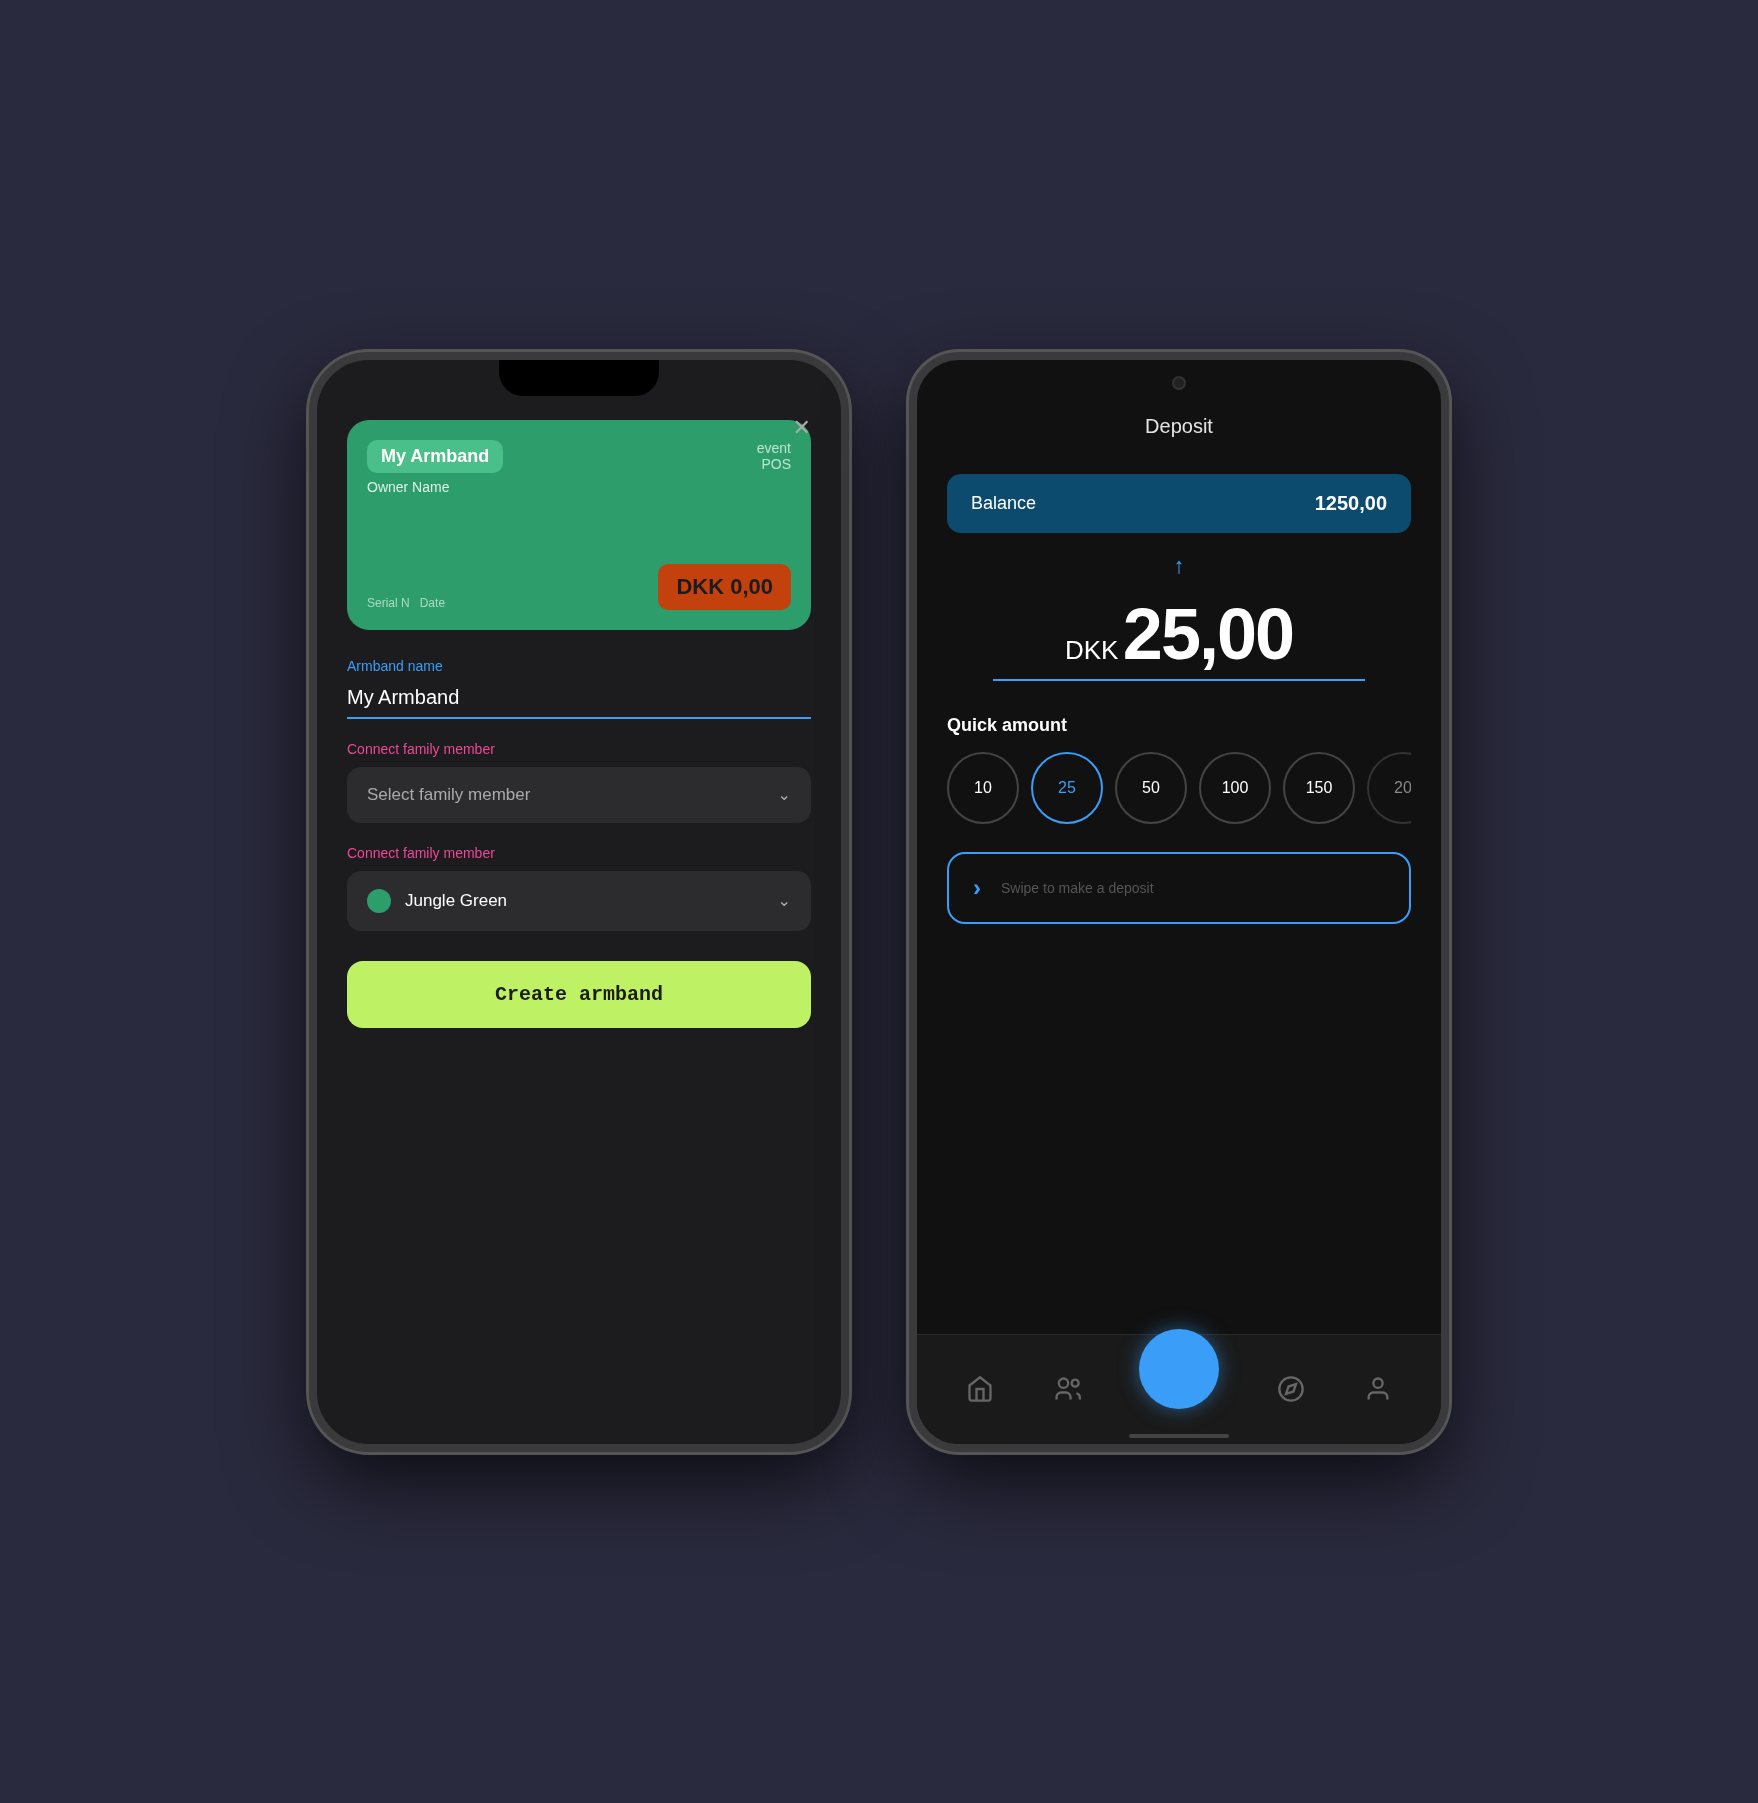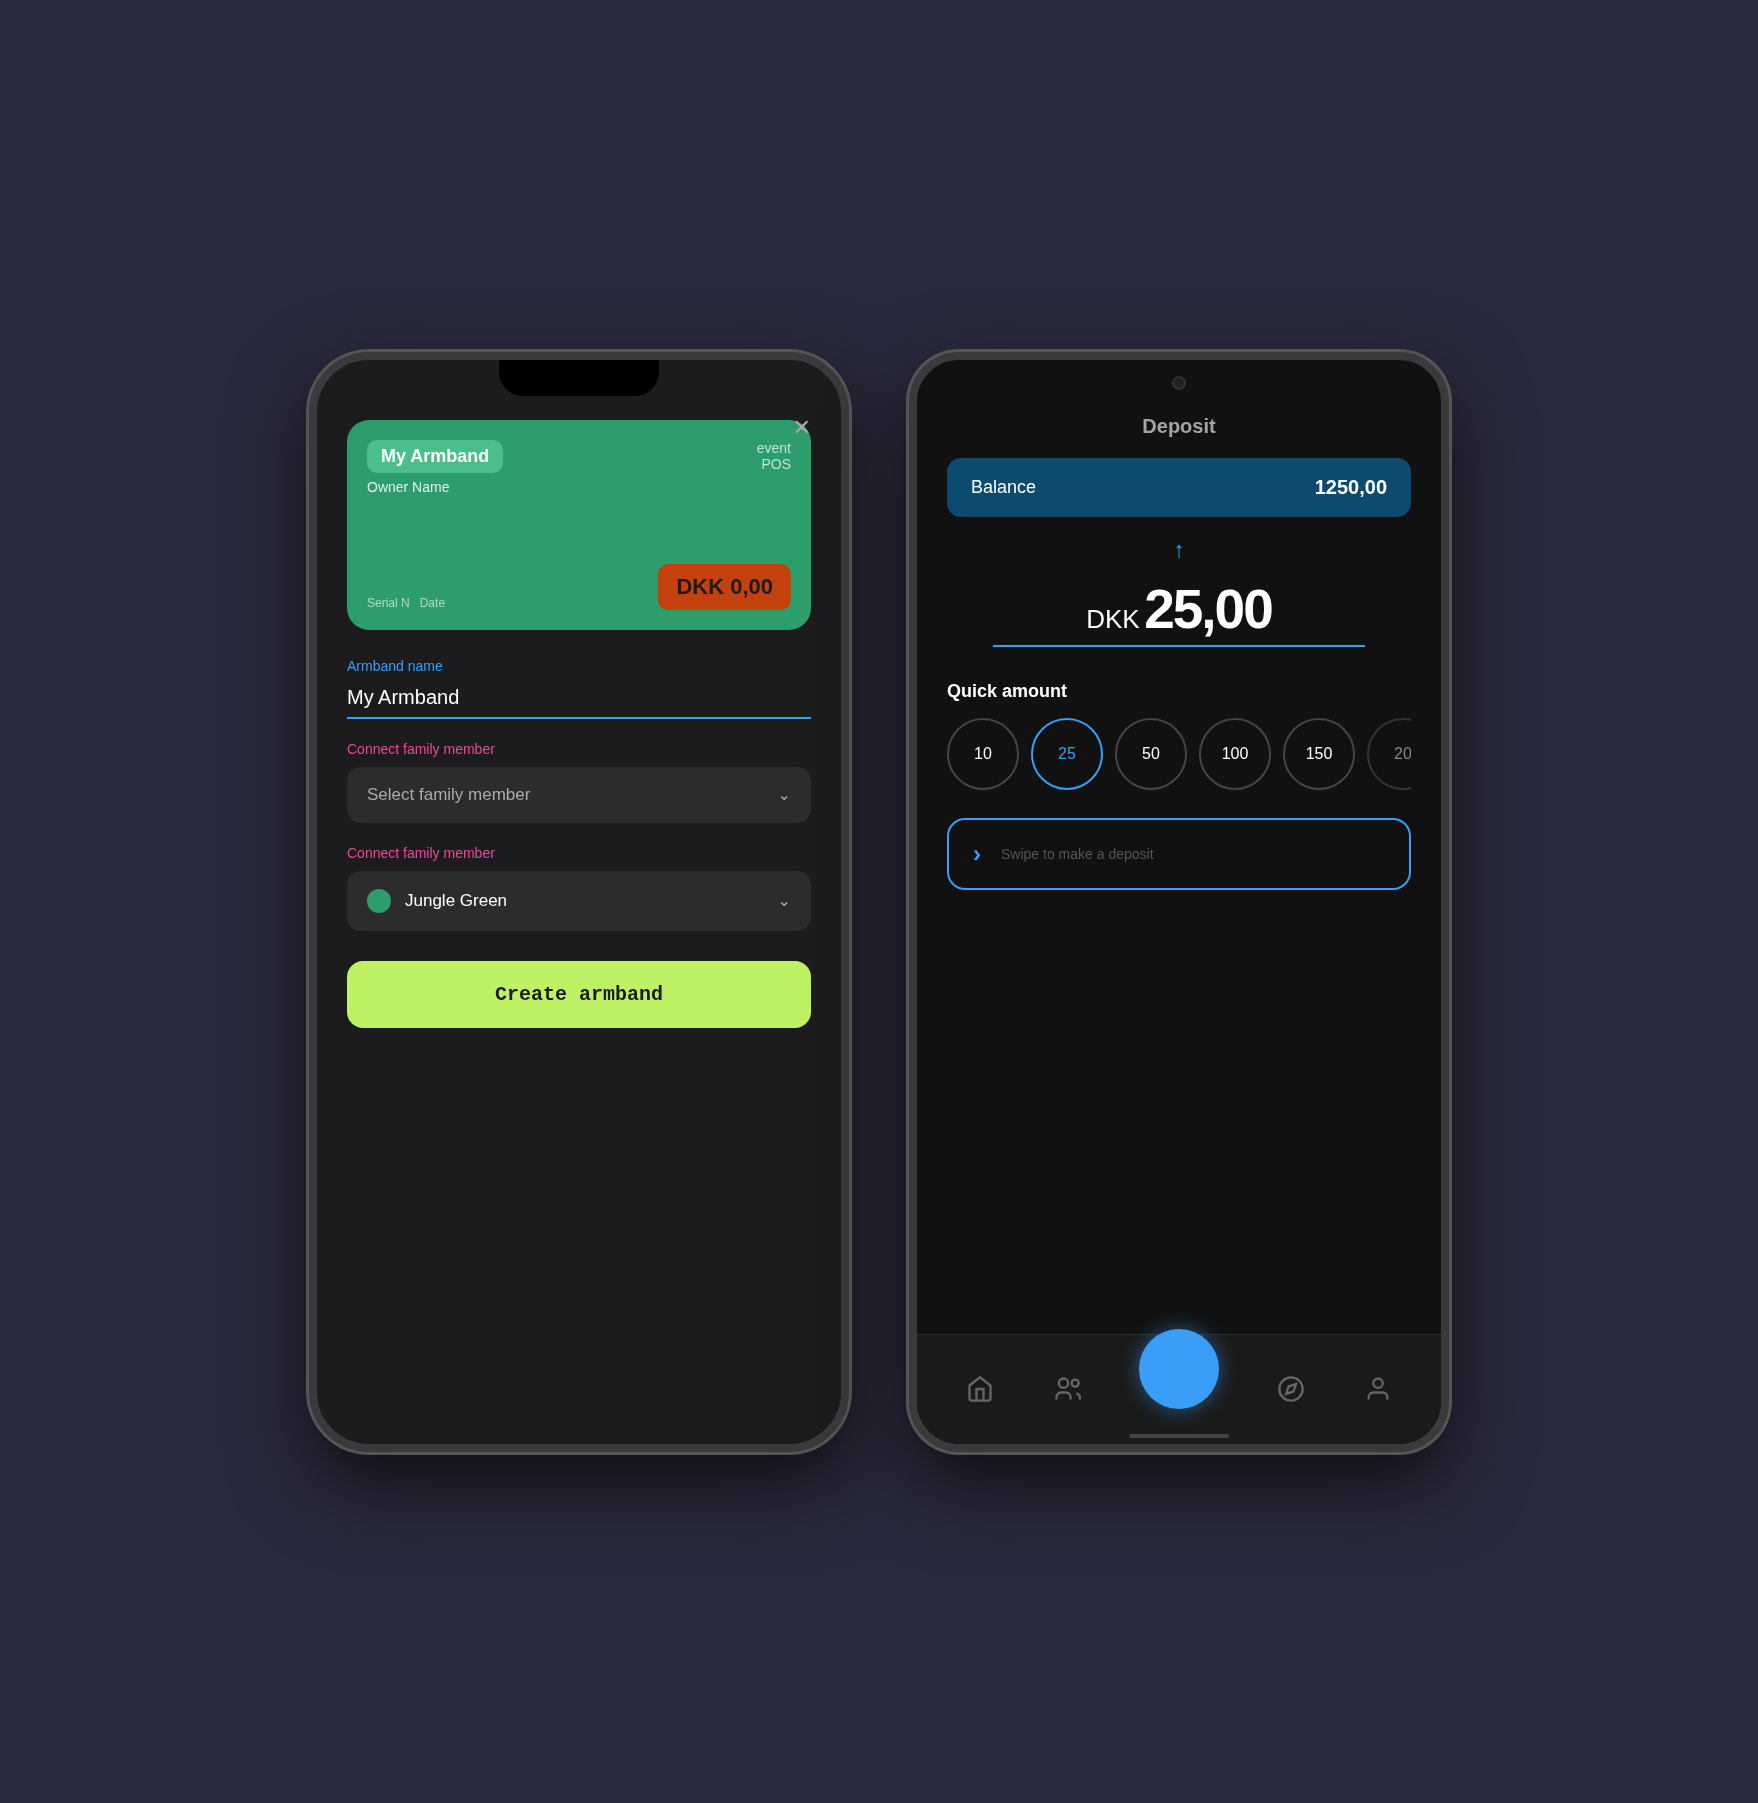--- a/index.html
+++ b/index.html
@@ -220,25 +220,25 @@
     }
     .android-content {
       flex: 1;
       display: flex;
       flex-direction: column;
       padding: 55px 30px 0;
     }
 
     
     .deposit-title {
-      color: #a3a3a3;
+      color: #e5e5e5;
       font-size: 20px;
-      font-weight: 700;
+      font-weight: 400;
       text-align: center;
-      margin-bottom: 20px;
+      margin-bottom: 36px;
     }
 
     
     .balance-row {
       background: #0c4a6e;
       border-radius: 14px;
       padding: 18px 24px;
       display: flex;
       align-items: center;
       justify-content: space-between;
@@ -268,21 +268,21 @@
       text-align: center;
       margin-bottom: 10px;
     }
     .amount-currency {
       color: #fff;
       font-size: 26px;
       font-weight: 400;
     }
     .amount-value {
       color: #fff;
-      font-size: 55px;
+      font-size: 72px;
       font-weight: 700;
       letter-spacing: -2px;
     }
     .amount-underline {
       width: 80%;
       height: 2px;
       background: #3a9df8;
       margin: 4px auto 0;
     }
 

